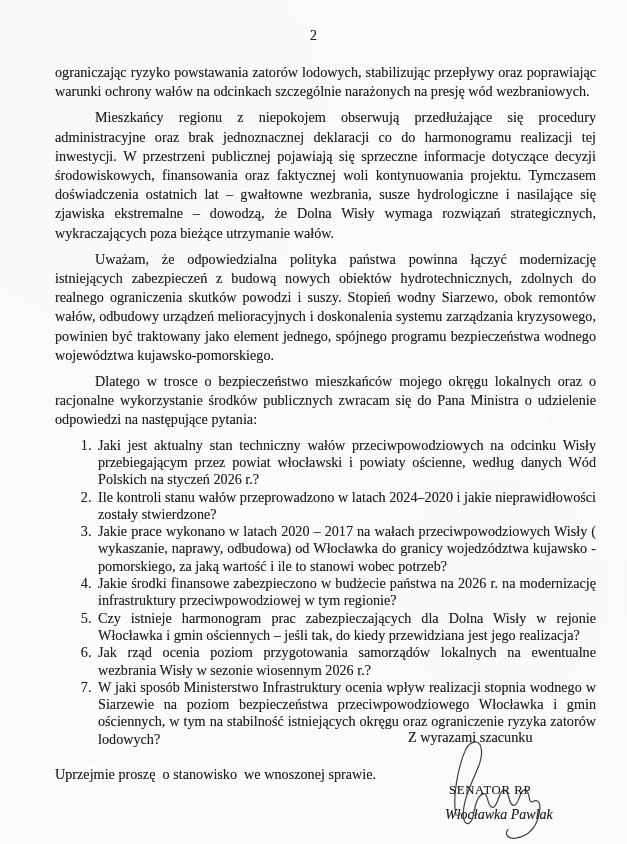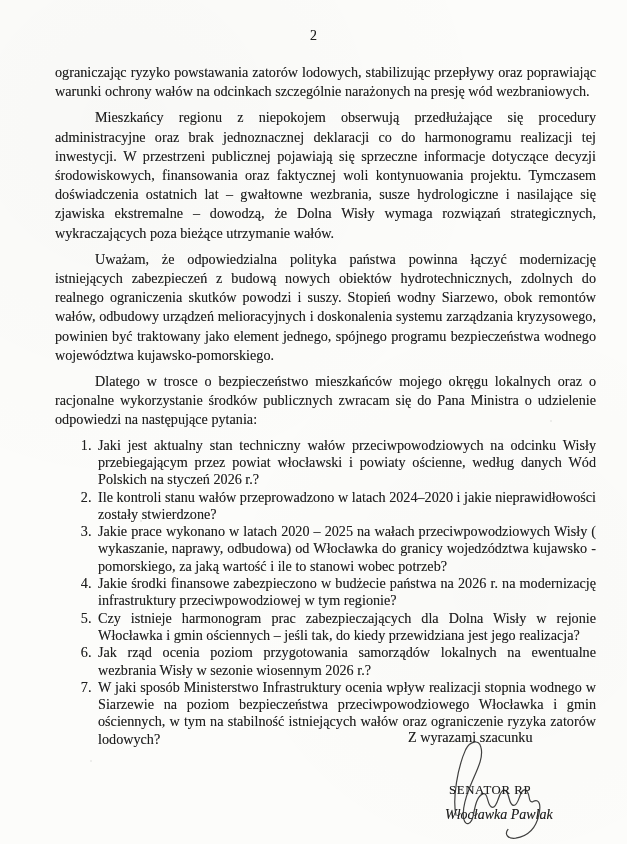--- a/index.html
+++ b/index.html
@@ -124,27 +124,28 @@
 
   <div class="content">
     <p class="para">ograniczając ryzyko powstawania zatorów lodowych, stabilizując przepływy oraz poprawiając warunki ochrony wałów na odcinkach szczególnie narażonych na presję wód wezbraniowych.</p>
     <p class="para indent">Mieszkańcy regionu z niepokojem obserwują przedłużające się procedury administracyjne oraz brak jednoznacznej deklaracji co do harmonogramu realizacji tej inwestycji. W przestrzeni publicznej pojawiają się sprzeczne informacje dotyczące decyzji środowiskowych, finansowania oraz faktycznej woli kontynuowania projektu. Tymczasem doświadczenia ostatnich lat – gwałtowne wezbrania, susze hydrologiczne i nasilające się zjawiska ekstremalne – dowodzą, że Dolna Wisły wymaga rozwiązań strategicznych, wykraczających poza bieżące utrzymanie wałów.</p>
     <p class="para indent">Uważam, że odpowiedzialna polityka państwa powinna łączyć modernizację istniejących zabezpieczeń z budową nowych obiektów hydrotechnicznych, zdolnych do realnego ograniczenia skutków powodzi i suszy. Stopień wodny Siarzewo, obok remontów wałów, odbudowy urządzeń melioracyjnych i doskonalenia systemu zarządzania kryzysowego, powinien być traktowany jako element jednego, spójnego programu bezpieczeństwa wodnego województwa kujawsko-pomorskiego.</p>
     <p class="para indent">Dlatego w trosce o bezpieczeństwo mieszkańców mojego okręgu lokalnych oraz o racjonalne wykorzystanie środków publicznych zwracam się do Pana Ministra o udzielenie odpowiedzi na następujące pytania:</p>
 
     <ol class="questions">
         <li>Jaki jest aktualny stan techniczny wałów przeciwpowodziowych na odcinku Wisły przebiegającym przez powiat włocławski i powiaty ościenne, według danych Wód Polskich na styczeń 2026 r.?</li>
         <li>Ile kontroli stanu wałów przeprowadzono w latach 2024–2020 i jakie nieprawidłowości zostały stwierdzone?</li>
-        <li>Jakie prace wykonano w latach 2020 – 2025 na wałach przeciwpowodziowych Wisły ( wykaszanie, naprawy, odbudowa) od Włocławka do granicy wojedzództwa kujawsko - pomorskiego, za jaką wartość i ile to stanowi wobec potrzeb?</li>
+        <li>Jakie prace wykonano w latach 2020 – 2017 na wałach przeciwpowodziowych Wisły ( wykaszanie, naprawy, odbudowa) od Włocławka do granicy wojedzództwa kujawsko - pomorskiego, za jaką wartość i ile to stanowi wobec potrzeb?</li>
         <li>Jakie środki finansowe zabezpieczono w budżecie państwa na 2026 r. na modernizację infrastruktury przeciwpowodziowej w tym regionie?</li>
         <li>Czy istnieje harmonogram prac zabezpieczających dla Dolna Wisły w rejonie Włocławka i gmin ościennych – jeśli tak, do kiedy przewidziana jest jego realizacja?</li>
         <li>Jak rząd ocenia poziom przygotowania samorządów lokalnych na ewentualne wezbrania Wisły w sezonie wiosennym 2026 r.?</li>
-        <li>W jaki sposób Ministerstwo Infrastruktury ocenia wpływ realizacji stopnia wodnego w Siarzewie na poziom bezpieczeństwa przeciwpowodziowego Włocławka i gmin ościennych, w tym na stabilność istniejących wałów oraz ograniczenie ryzyka zatorów lodowych?</li>
+        <li>W jaki sposób Ministerstwo Infrastruktury ocenia wpływ realizacji stopnia wodnego w Siarzewie na poziom bezpieczeństwa przeciwpowodziowego Włocławka i gmin ościennych, w tym na stabilność istniejących okręgu oraz ograniczenie ryzyka zatorów lodowych?</li>
       </ol>
 
+    <p class="request">Uprzejmie proszę  o stanowisko  we wnoszonej sprawie.</p>
   </div>
 
   <div class="salutation">Z wyrazami szacunku</div>
 
   <svg class="signature" viewBox="0 0 108 106" xmlns="http://www.w3.org/2000/svg" aria-hidden="true">
     <path d="M14,78 C10,60 16,28 24,10 C28,2 38,-2 40,8 C43,20 34,34 28,50
              C24,60 20,72 22,82 C24,90 30,88 32,78 C34,68 36,58 42,56
              C48,54 46,70 52,70 C58,70 58,52 64,52 C70,52 68,68 74,68
              C80,68 80,50 86,52 C92,54 88,66 94,64 C102,60 102,70 100,78
              C97,92 88,100 76,102 C68,103 64,98 68,93"></path>

